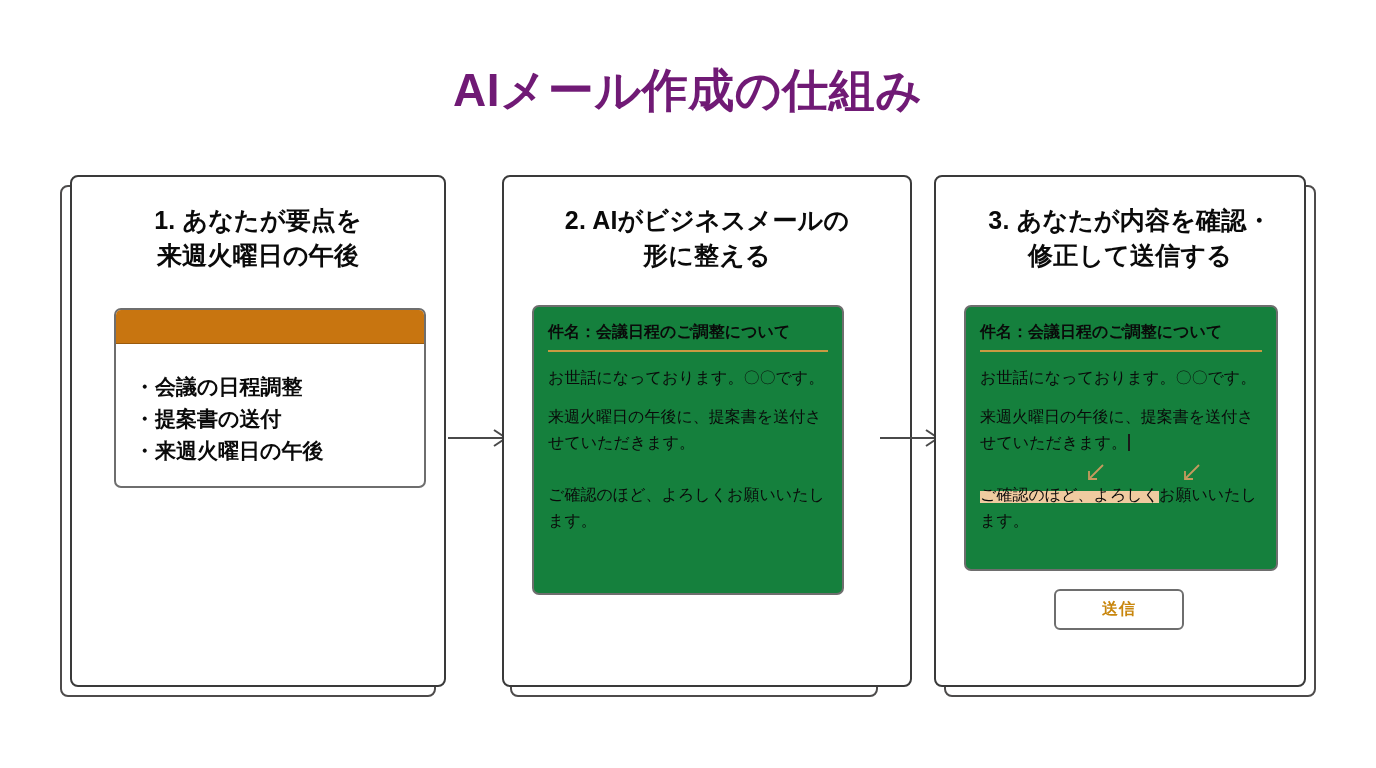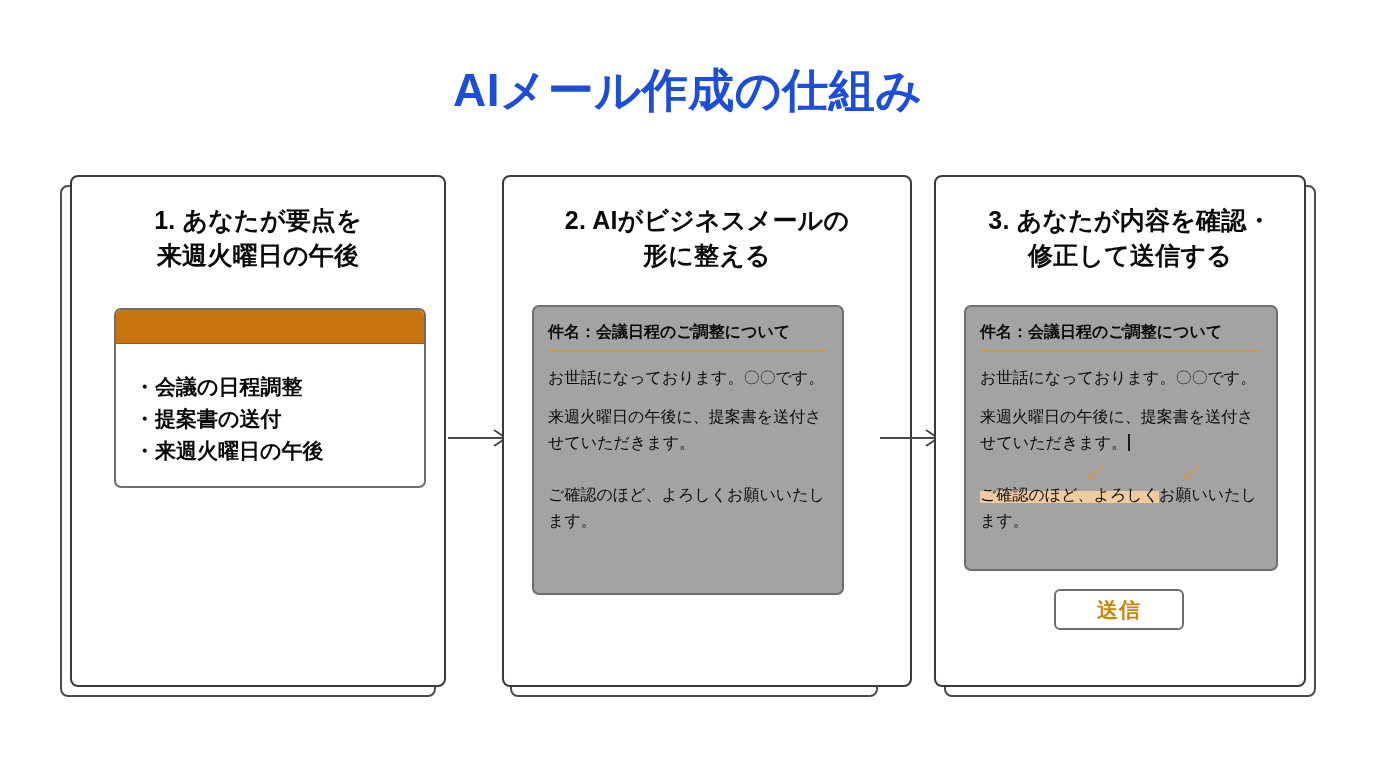--- a/index.html
+++ b/index.html
@@ -20,21 +20,21 @@
   .slide-title {
     position: absolute;
     top: 64px;
     left: 0;
     width: 1376px;
     text-align: center;
     font-size: 46px;
     font-weight: bold;
     letter-spacing: 0.5px;
     line-height: 1.15;
-    color: #1d4ed8;
+    color: #701a75;
   }
 
   
   .card-wrap {
     position: absolute;
     top: 175px;
   }
   .card-shadow {
     position: absolute;
     border: 2px solid #4d4b4b;
@@ -109,21 +109,21 @@
   .bullet-list li::before {
     content: "・";
     display: inline;
   }
 
   
   .mail-box {
     position: absolute;
     border: 2px solid #6e6e6e;
     border-radius: 7px;
-    background: #a3a3a3;
+    background: #15803d;
     box-sizing: border-box;
   }
   #card2 .mail-box { left: 28px; top: 128px; width: 312px; height: 290px; padding: 14px 14px 0 14px; }
   #card3 .mail-box { left: 28px; top: 128px; width: 314px; height: 266px; padding: 14px 14px 0 14px; }
 
   .mail-subject {
     font-size: 16px;
     font-weight: bold;
     line-height: 1.4;
     padding-bottom: 7px;
@@ -174,21 +174,21 @@
     top: 412px;
     width: 130px;
     height: 41px;
     border: 2px solid #6e6e6e;
     border-radius: 6px;
     background: #ffffff;
     box-sizing: border-box;
     display: flex;
     align-items: center;
     justify-content: center;
-    font-size: 21px;
+    font-size: 16px;
     font-weight: bold;
     color: #c8860d;
     letter-spacing: 1px;
     cursor: pointer;
   }
 
   
   .connector {
     position: absolute;
     top: 428px;

